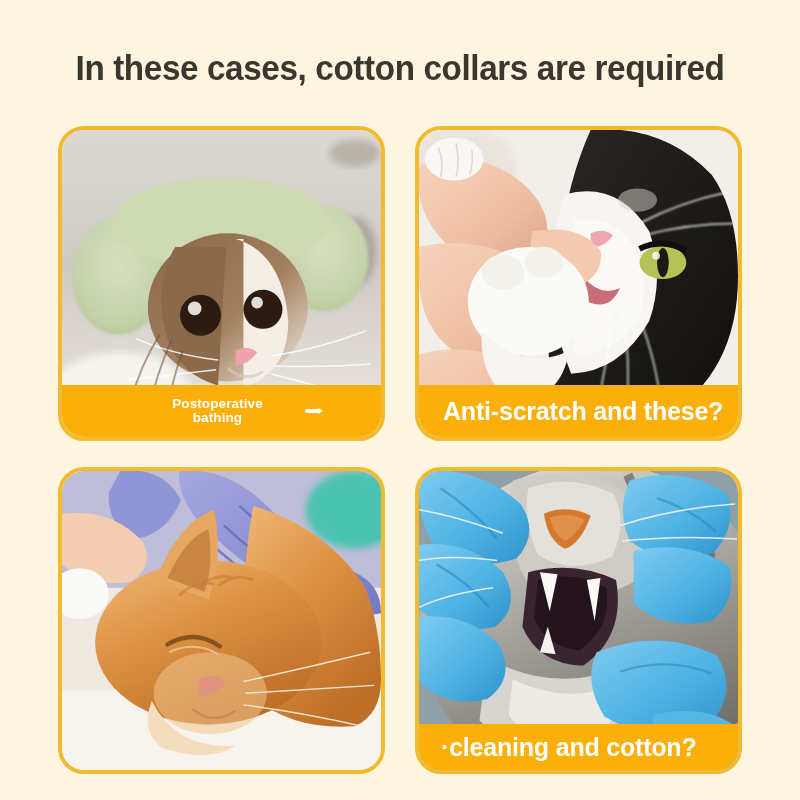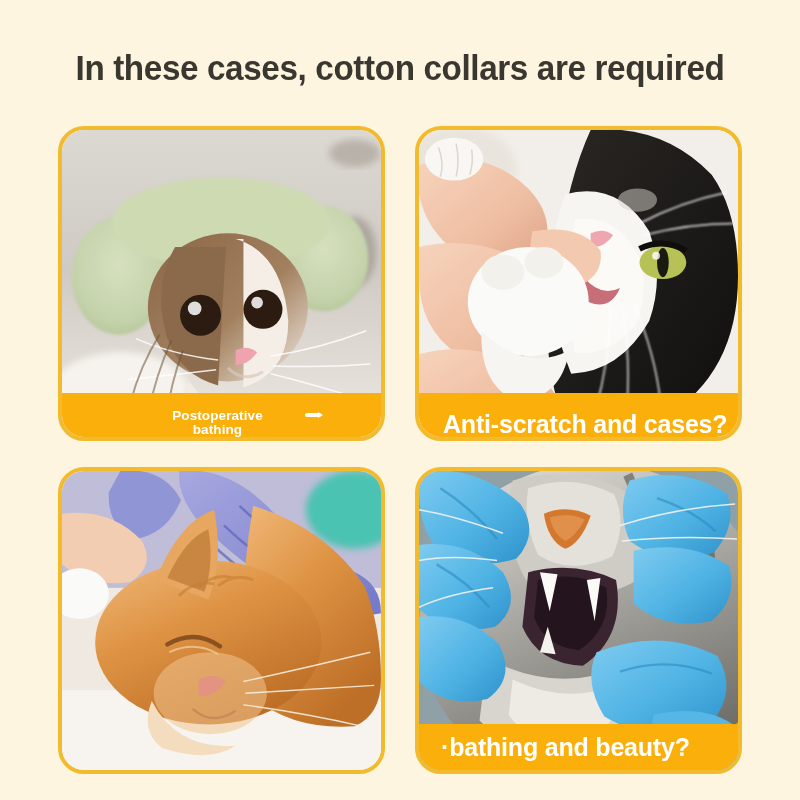--- a/index.html
+++ b/index.html
@@ -77,21 +77,21 @@
   .band {
     position: absolute;
     left: 0;
     right: 0;
     bottom: 0;
     background: #FBAF0B;
     display: flex;
     align-items: center;
     box-sizing: border-box;
   }
-  .band.tall { height: 44px; align-items: flex-end; }
+  .band.tall { height: 52px; }
   .band.short { height: 46px; }
 
   .band-text {
     color: #FFFFFF;
     font-family: "Liberation Sans", sans-serif;
     font-weight: bold;
     line-height: 1.05;
     white-space: pre-line;
   }
   
@@ -272,21 +272,21 @@
           <g stroke="#FFFFFF" stroke-width="1.5" opacity="0.9" fill="none" filter="url(#blurT2)">
             <path d="M196 182 Q196 236 180 290"></path>
             <path d="M208 182 Q218 236 212 296"></path>
             <path d="M220 178 Q242 228 248 282"></path>
             <path d="M226 96 Q268 74 316 64"></path>
             <path d="M230 108 Q278 96 322 96"></path>
           </g>
         </svg>
       </div>
       <div class="band tall big c2">
-        <span class="band-text">Anti-scratch and cases?</span>
+        <span class="band-text">Anti-scratch and these?</span>
       </div>
     </div>
 
     <div class="card">
       <div class="photo">
         <svg viewBox="0 0 327 307" preserveAspectRatio="xMidYMid slice" aria-hidden="true">
           <defs>
             <linearGradient id="gingerG" x1="0" y1="0" x2="0.6" y2="1">
               <stop offset="0%" stop-color="#F0B878"></stop>
               <stop offset="45%" stop-color="#DE9344"></stop>
@@ -407,18 +407,18 @@
           <g stroke="#F4F3EF" stroke-width="1.6" opacity="0.9" fill="none">
             <path d="M206 56 Q264 38 324 34"></path>
             <path d="M208 72 Q266 66 326 70"></path>
             <path d="M86 64 Q36 46 0 40"></path>
             <path d="M80 92 Q32 86 0 92"></path>
             <path d="M76 120 Q30 126 0 140"></path>
           </g>
         </svg>
       </div>
       <div class="band short big c4">
-        <span class="band-text">·bathing and beauty?</span>
+        <span class="band-text">·cleaning and cotton?</span>
       </div>
     </div>
 
   </div>
 </div>
 
 </body></html>

